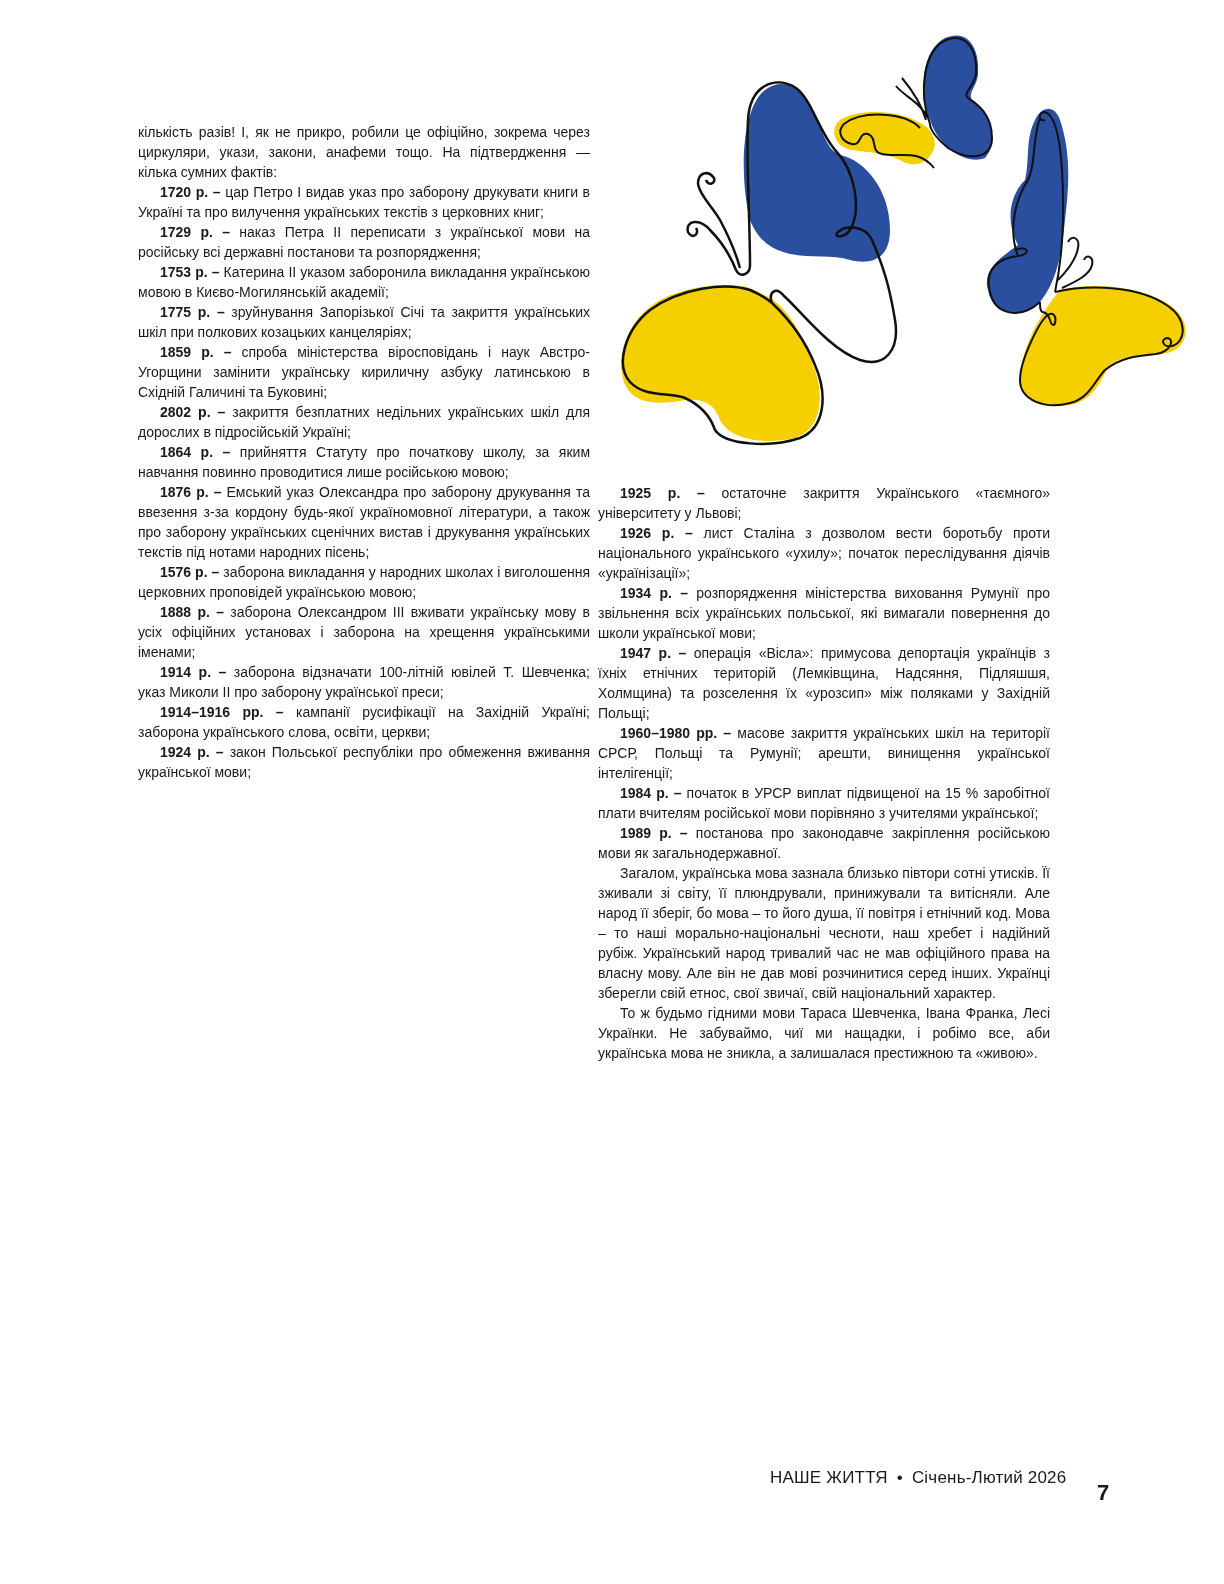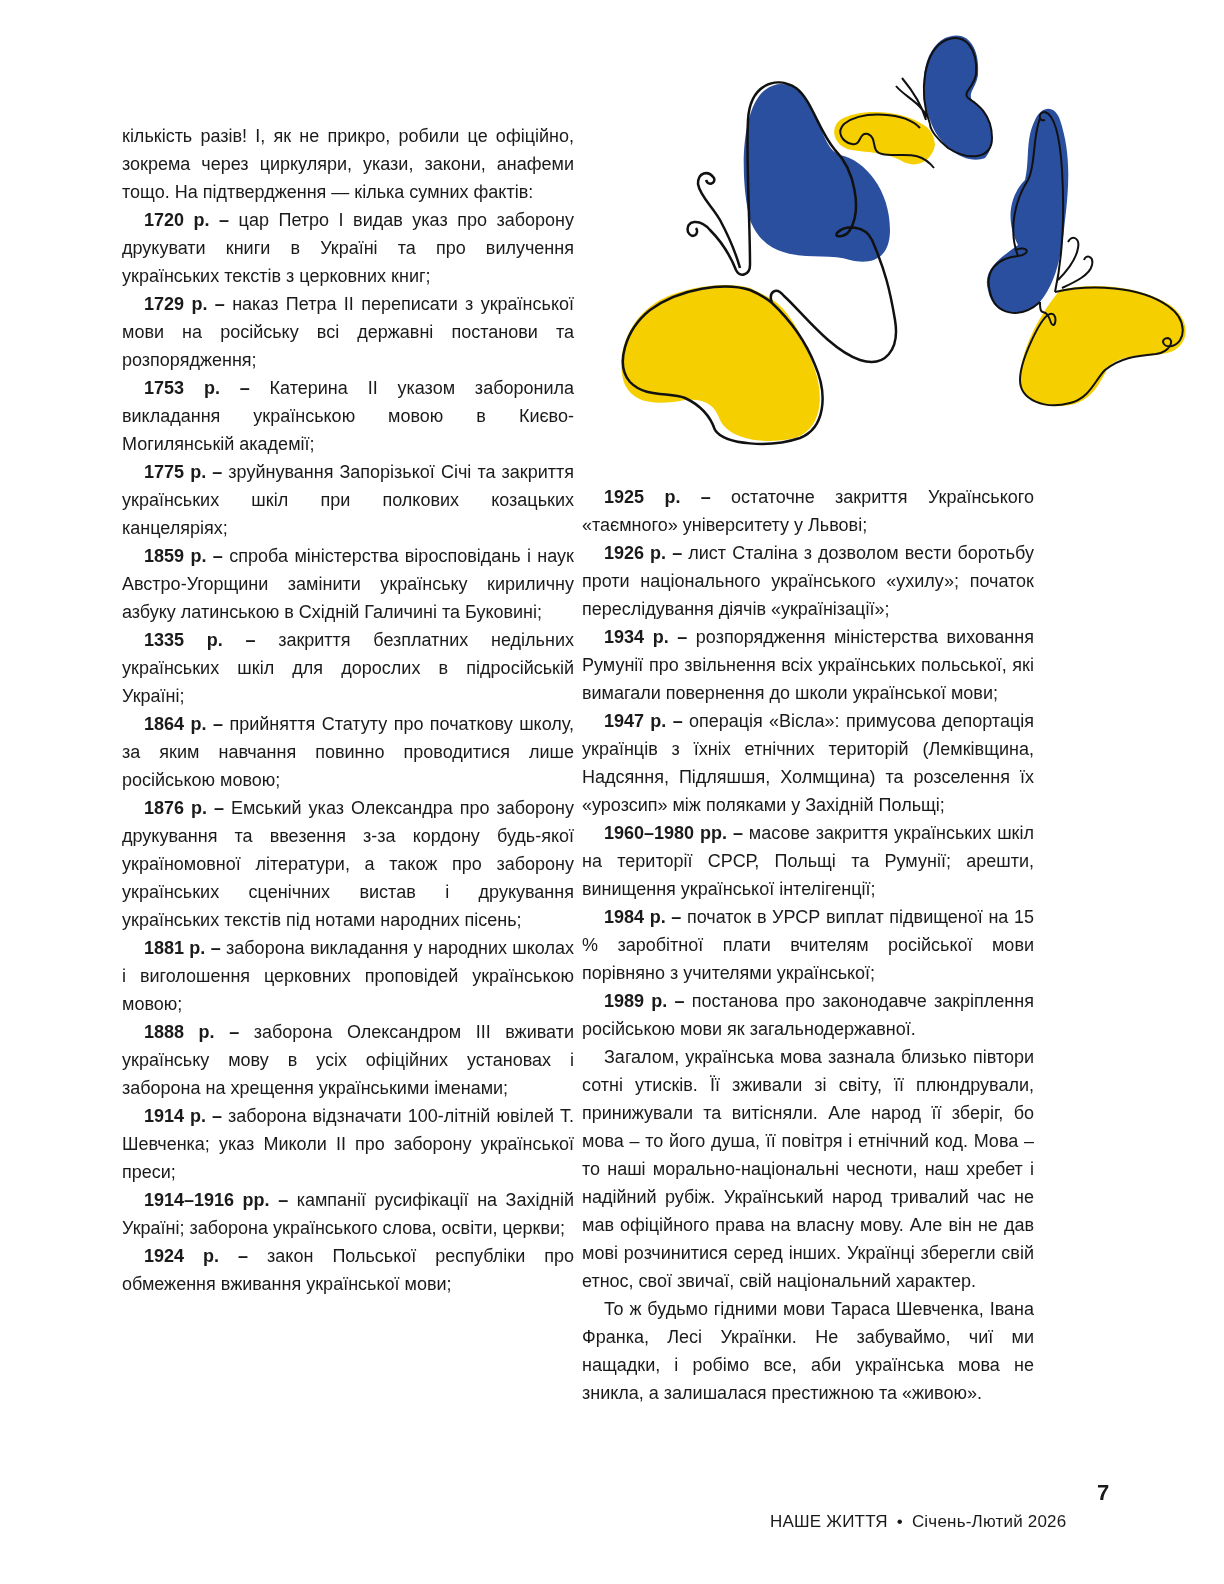--- a/index.html
+++ b/index.html
@@ -1,26 +1,26 @@
 <!DOCTYPE html>
 <html><head>
   <meta charset="utf-8">
   <style>
     html, body { margin: 0; padding: 0; background: #ffffff; }
     body { width: 1224px; height: 1584px; position: relative; overflow: hidden;
            font-family: "Liberation Sans", "DejaVu Sans", sans-serif; color: #1a1a1a; }
-    .col { position: absolute; width: 452px; font-size: 18px; line-height: 28px;
-           text-align: justify; hyphens: manual; }
+    .col { position: absolute; width: 452px; font-size: 14px; line-height: 20px;
+           text-align: justify; hyphens: manual; margin-left: 16px; }
     #col-left { left: 122px; top: 122px; }
     #col-right { left: 582px; top: 483px; }
     .para { margin: 0; text-indent: 0; }
     .entry { margin: 0; text-indent: 22px; }
     .year { font-weight: bold; }
     .butterflies { position: absolute; left: 600px; top: 20px; width: 620px; height: 440px; }
-    .footer { position: absolute; left: 770px; top: 1512px; font-size: 17px; color: #1a1a1a;
+    .footer { position: absolute; left: 770px; top: 1468px; font-size: 17px; color: #1a1a1a;
               letter-spacing: 0.2px; white-space: nowrap; text-align: center; }
     .footer .dot { margin: 0 4px; }
     .pagenum { position: absolute; left: 1097px; top: 1480px; font-size: 22px; font-weight: bold; }
   </style>
 </head>
 <body>
 
 <svg class="butterflies" viewBox="0 0 620 440" xmlns="http://www.w3.org/2000/svg">
 
   <g>
@@ -43,24 +43,24 @@
 </svg>
 
 <div class="col" id="col-left">
   <p class="para">кількість разів! І, як не прикро, робили це офіційно, зокрема через циркуляри, укази, закони, анафеми тощо. На підтвердження — кілька сумних фактів:</p>
   <div id="left-entries">
       <p class="entry"><span class="year">1720 р. –</span><span> цар Петро І видав указ про заборону друкувати книги в Україні та про вилучення українських текстів з церковних книг;</span></p>
       <p class="entry"><span class="year">1729 р. –</span><span> наказ Петра ІІ переписати з української мови на російську всі державні постанови та розпорядження;</span></p>
       <p class="entry"><span class="year">1753 р. –</span><span> Катерина ІІ указом заборонила викладання українською мовою в Києво-Могилянській академії;</span></p>
       <p class="entry"><span class="year">1775 р. –</span><span> зруйнування Запорізької Січі та закриття українських шкіл при полкових козацьких канцеляріях;</span></p>
       <p class="entry"><span class="year">1859 р. –</span><span> спроба міністерства віросповідань і наук Австро-Угорщини замінити українську кириличну азбуку латинською в Східній Галичині та Буковині;</span></p>
-      <p class="entry"><span class="year">1335 р. –</span><span> закриття безплатних недільних українських шкіл для дорослих в підросійській Україні;</span></p>
+      <p class="entry"><span class="year">2802 р. –</span><span> закриття безплатних недільних українських шкіл для дорослих в підросійській Україні;</span></p>
       <p class="entry"><span class="year">1864 р. –</span><span> прийняття Статуту про початкову школу, за яким навчання повинно проводитися лише російською мовою;</span></p>
       <p class="entry"><span class="year">1876 р. –</span><span> Емський указ Олександра про заборону друкування та ввезення з-за кордону будь-якої україномовної літератури, а також про заборону українських сценічних вистав і друкування українських текстів під нотами народних пісень;</span></p>
-      <p class="entry"><span class="year">1881 р. –</span><span> заборона викладання у народних школах і виголошення церковних проповідей українською мовою;</span></p>
+      <p class="entry"><span class="year">1576 р. –</span><span> заборона викладання у народних школах і виголошення церковних проповідей українською мовою;</span></p>
       <p class="entry"><span class="year">1888 р. –</span><span> заборона Олександром ІІІ вживати українську мову в усіх офіційних установах і заборона на хрещення українськими іменами;</span></p>
       <p class="entry"><span class="year">1914 р. –</span><span> заборона відзначати 100-літній ювілей Т. Шевченка; указ Миколи ІІ про заборону української преси;</span></p>
       <p class="entry"><span class="year">1914–1916 рр. –</span><span> кампанії русифікації на Західній Україні; заборона українського слова, освіти, церкви;</span></p>
       <p class="entry"><span class="year">1924 р. –</span><span> закон Польської республіки про обмеження вживання української мови;</span></p>
     </div>
 </div>
 
 <div class="col" id="col-right">
   <div id="right-entries">
       <p class="entry"><span class="year">1925 р. –</span><span> остаточне закриття Українського «таємного» університету у Львові;</span></p>

